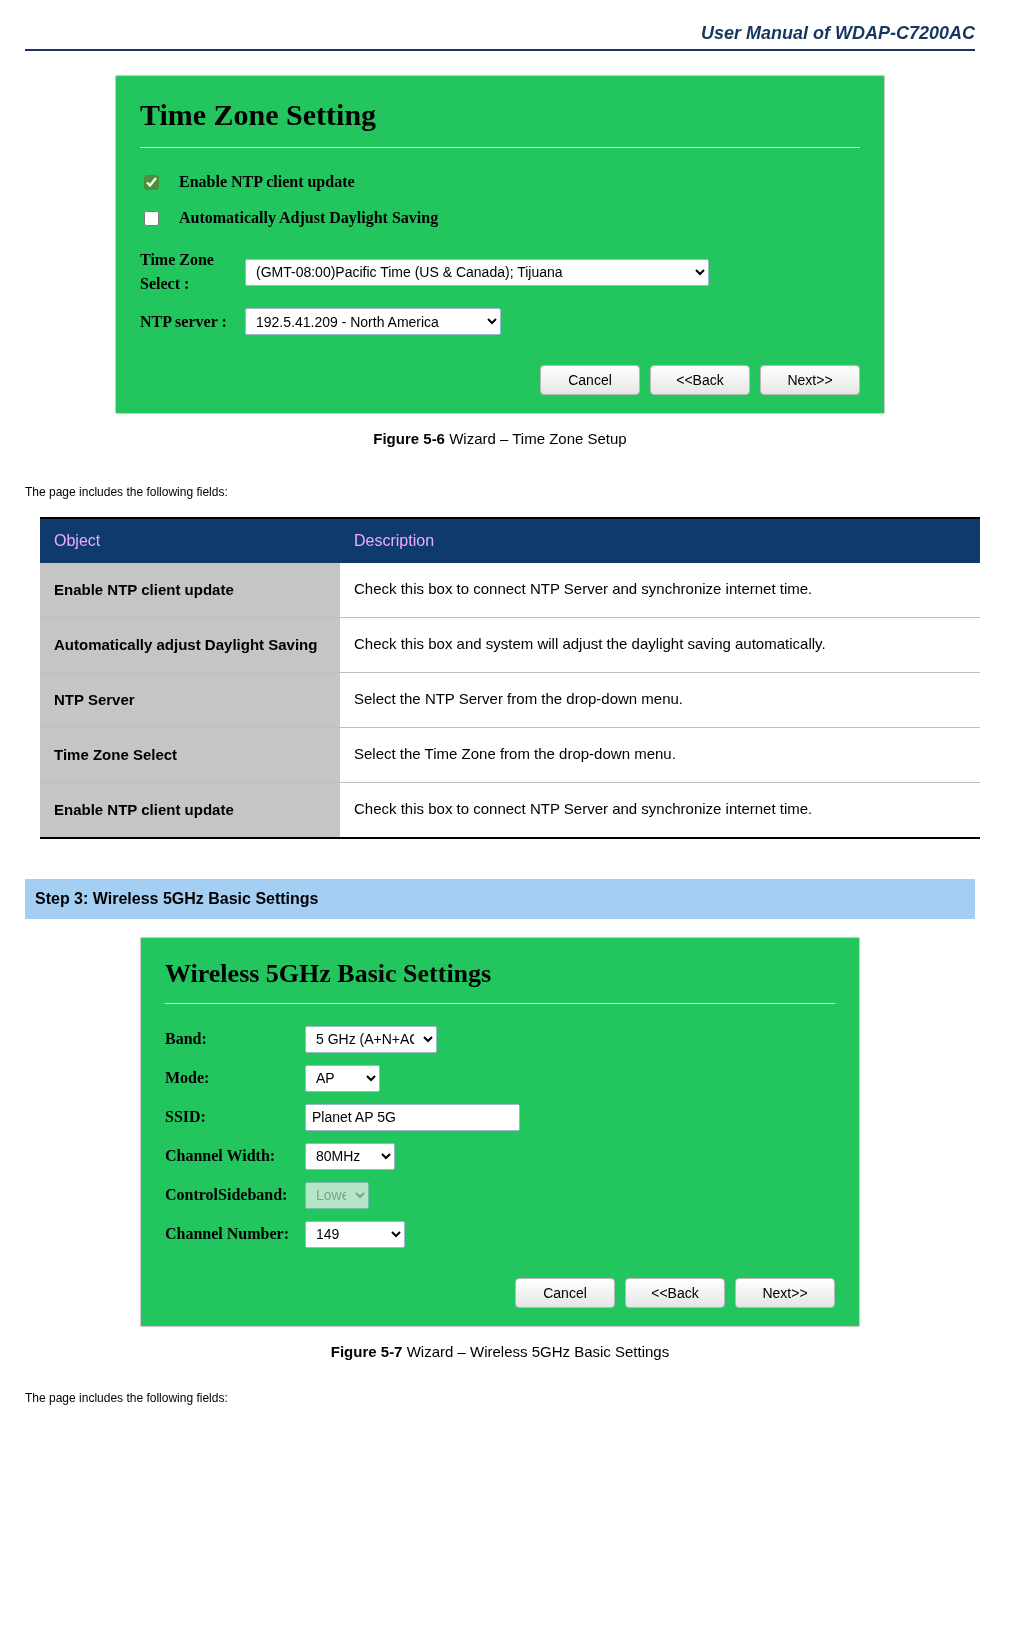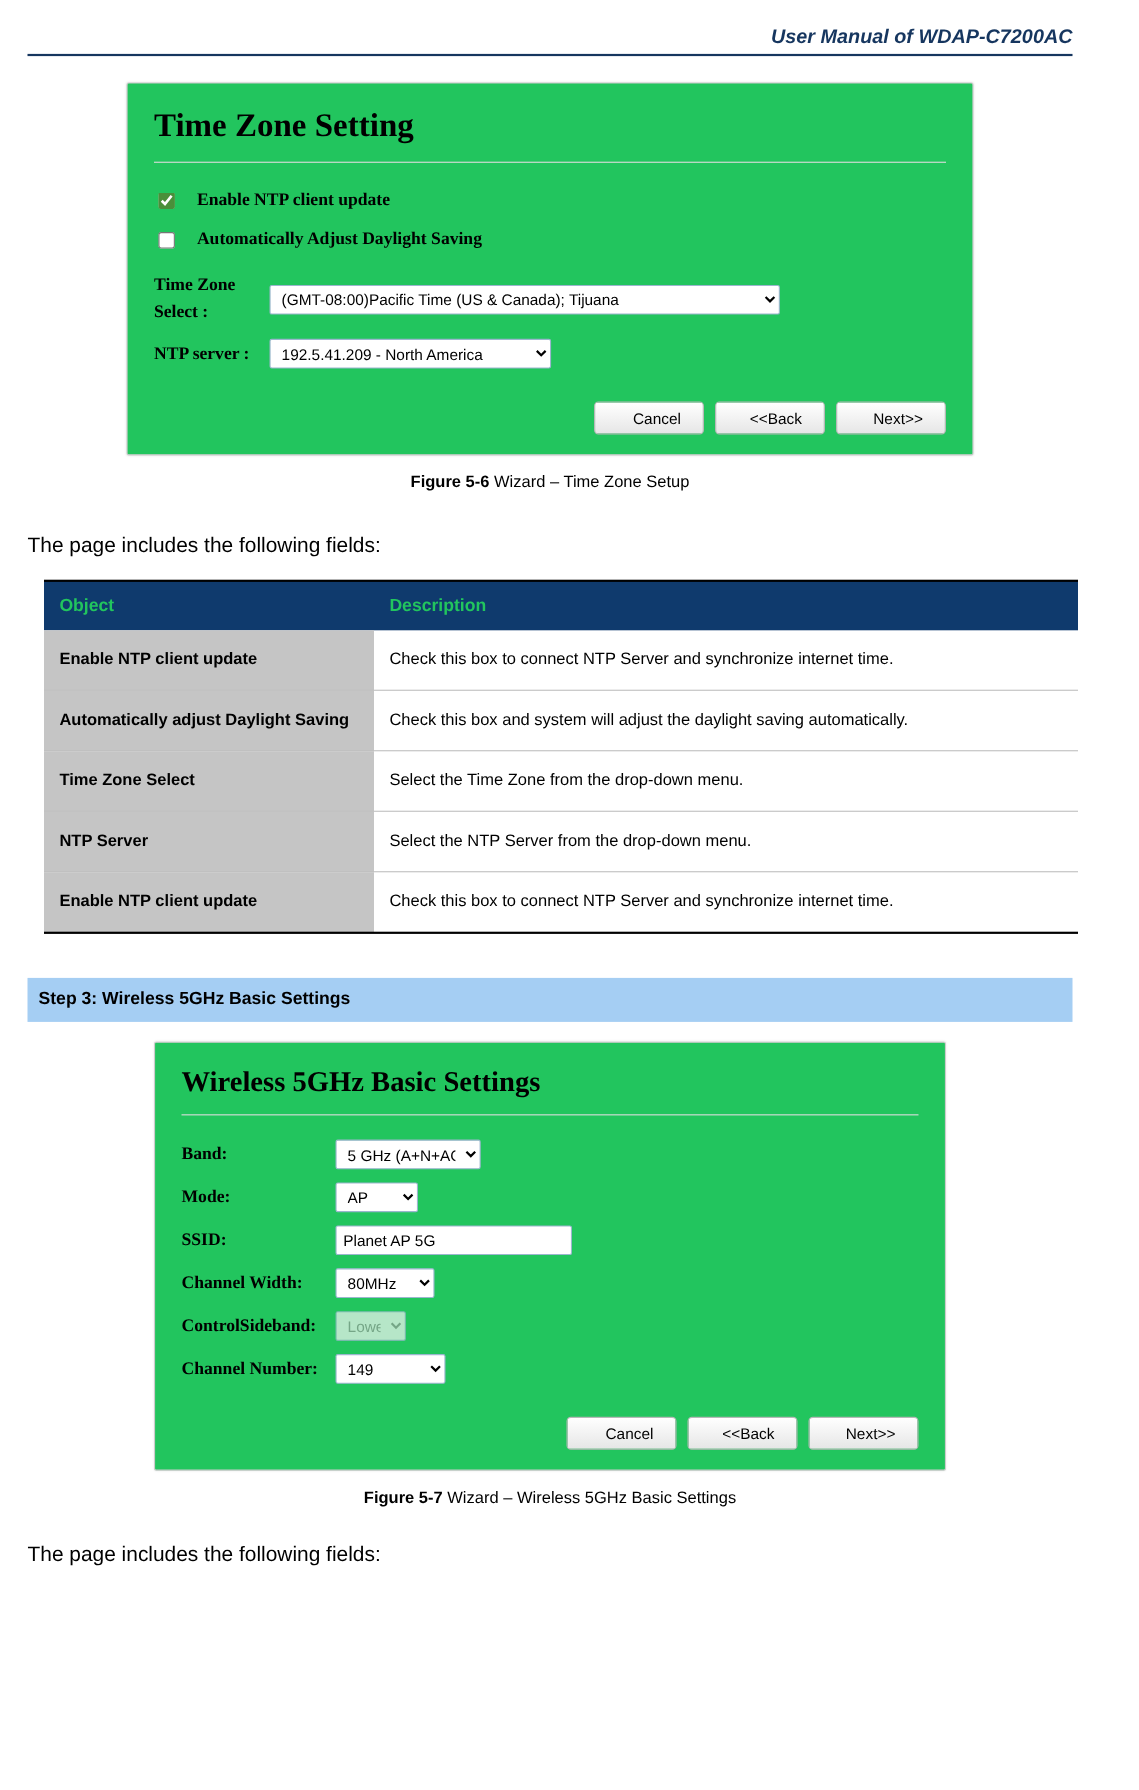--- a/index.html
+++ b/index.html
@@ -93,43 +93,42 @@
   }
   .btn {
     height: 30px;
     padding: 3px 20px;
     border: 1px solid #b8b8b8;
     border-radius: 4px;
     background: linear-gradient(#fff, #e6e6e6);
     font-size: 14px;
     cursor: pointer;
     min-width: 100px;
-    text-align: right;
   }
   .caption {
     text-align: center;
     font-size: 15px;
     margin-bottom: 32px;
   }
   .caption b { font-weight: bold; }
   .body-text {
-    font-size: 19px;
+    font-size: 12px;
     margin: 10px 0 16px 0;
   }
   table.desc {
     width: 940px;
     border-collapse: collapse;
     margin: 0 0 40px 15px;
   }
   table.desc thead th {
     background: #0f3a6d;
-    color: #22c55e;
+    color: #f0abfc;
     text-align: left;
     padding: 10px 14px;
-    font-weight: bold;
+    font-weight: normal;
     font-size: 16px;
   }
   table.desc td {
     padding: 12px 14px;
     font-size: 15px;
     border-bottom: 1px solid #bfbfbf;
   }
   table.desc td.obj {
     background: #c5c5c5;
     font-weight: bold;
@@ -202,26 +201,26 @@
   <tbody>
     <tr>
         <td class="obj">Enable NTP client update</td>
         <td>Check this box to connect NTP Server and synchronize internet time.</td>
       </tr>
     <tr>
         <td class="obj">Automatically adjust Daylight Saving</td>
         <td>Check this box and system will adjust the daylight saving automatically.</td>
       </tr>
     <tr>
+        <td class="obj">NTP Server</td>
+        <td>Select the NTP Server from the drop-down menu.</td>
+      </tr>
+    <tr>
         <td class="obj">Time Zone Select</td>
         <td>Select the Time Zone from the drop-down menu.</td>
-      </tr>
-    <tr>
-        <td class="obj">NTP Server</td>
-        <td>Select the NTP Server from the drop-down menu.</td>
       </tr>
     <tr>
         <td class="obj">Enable NTP client update</td>
         <td>Check this box to connect NTP Server and synchronize internet time.</td>
       </tr>
   </tbody>
 </table>
 
 <div class="step-bar">Step 3: Wireless 5GHz Basic Settings</div>
 

